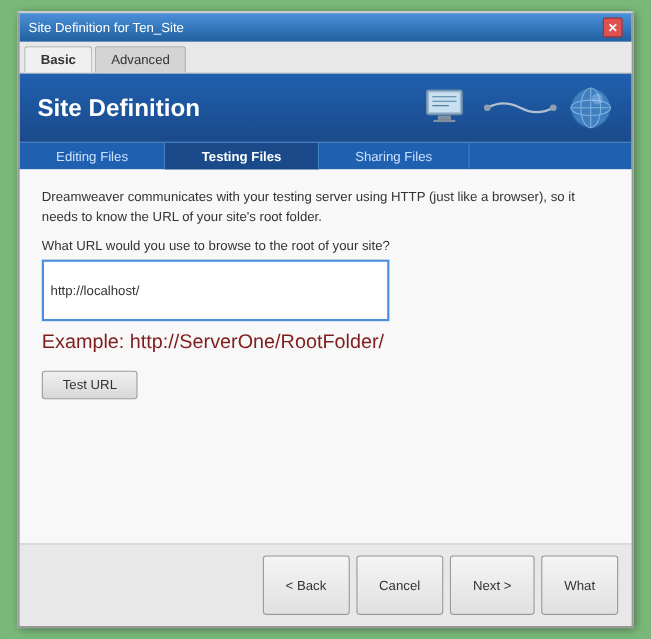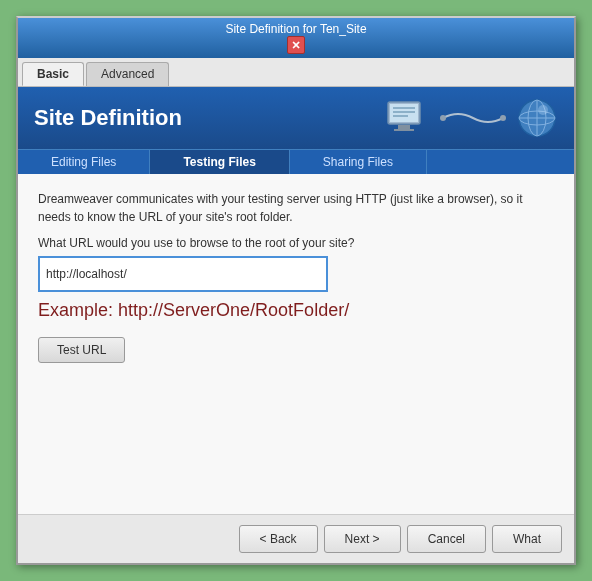--- a/index.html
+++ b/index.html
@@ -22,21 +22,20 @@
     }
     .title-bar {
       background: linear-gradient(to bottom, #4a90d9, #2060a0);
       color: white;
       padding: 4px 8px;
       display: flex;
       align-items: center;
       justify-content: space-between;
       font-size: 12px;
       font-weight: normal;
-      flex-direction: column;
     }
     .title-bar-text {
       font-size: 12px;
     }
     .close-btn {
       width: 18px;
       height: 18px;
       background: #e05050;
       border: 1px solid #a03030;
       border-radius: 2px;
@@ -115,22 +114,22 @@
       color: #333;
       line-height: 1.5;
       margin-bottom: 10px;
     }
     .field-label {
       font-size: 12px;
       color: #333;
       margin-bottom: 6px;
     }
     .url-input {
-      width: 290px;
-      padding: 9px 6px;
+      width: 316px;
+      padding: 19px 6px;
       font-size: 12px;
       border: 2px solid #4a90d9;
       background: white;
       color: #333;
       outline: none;
     }
     .example-text {
       font-size: 18px;
       color: #7f1d1d;
       margin-top: 8px;
@@ -147,21 +146,21 @@
     }
     .footer {
       background: #e8e8e8;
       border-top: 1px solid #ccc;
       padding: 10px 12px;
       display: flex;
       justify-content: flex-end;
       gap: 6px;
     }
     .footer-btn {
-      padding: 6px 20px;
+      padding: 19px 20px;
       font-size: 12px;
       background: linear-gradient(to bottom, #f5f5f5, #e0e0e0);
       border: 1px solid #999;
       border-radius: 3px;
       cursor: pointer;
       color: #333;
       min-width: 70px;
     }
     .footer-btn.primary {
       background: linear-gradient(to bottom, #f5f5f5, #e0e0e0);
@@ -228,17 +227,17 @@
 
     <input type="text" class="url-input" value="http://localhost/" style="">
 
     <p class="example-text">Example: http://ServerOne/RootFolder/</p>
 
     <button class="test-url-btn">Test URL</button>
   </div>
 
   <div class="footer">
     <button class="footer-btn">&lt; Back</button>
+    <button class="footer-btn">Cancel</button>
     <button class="footer-btn primary">Next &gt;</button>
-    <button class="footer-btn">Cancel</button>
     <button class="footer-btn">What</button>
   </div>
 </div>
 
 </body></html>

